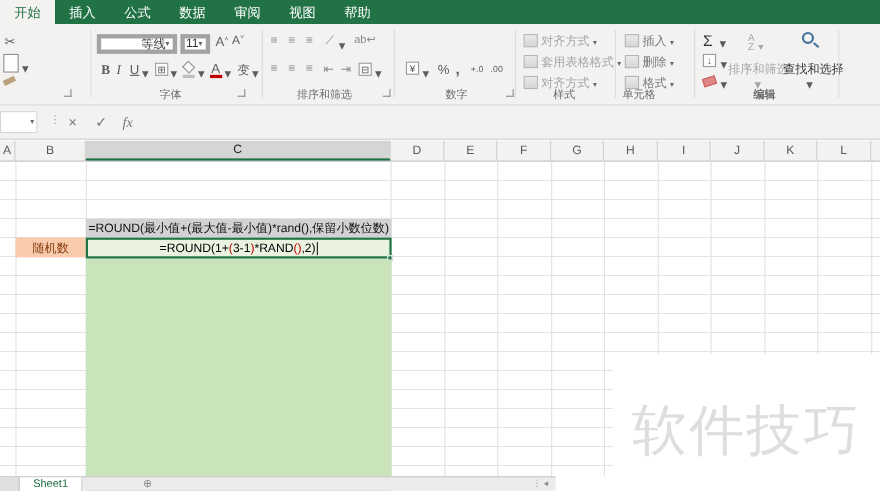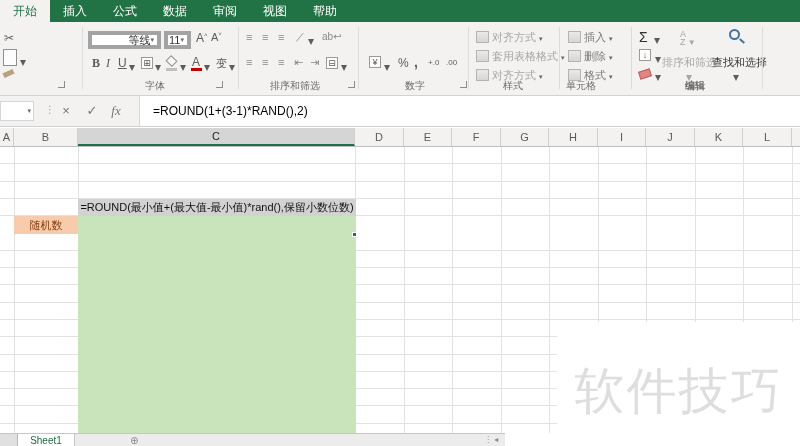--- a/index.html
+++ b/index.html
@@ -182,23 +182,20 @@
 </div>
 
 <div class="fbar">
   <div class="namebox">
       <span class="dd">▾</span>
     </div>
   <div class="abs" style="left:45px;top:8px;color:#a0a0a0;font-size:10px;">⋮</div>
   <div class="fbtn" style="left:56px;">×</div>
   <div class="fbtn" style="left:82px;">✓</div>
   <div class="fbtn" style="left:106px;font-style:italic;font-family:'Liberation Serif',serif;">fx</div>
-  <div class="finput">
-    <span>=ROUND(1+(3-1)*RAND(),2)</span>
-  </div>
 </div>
 
 <div class="chead">
   <div class="hcell" style="left:0;width:14px;">A</div>
   <div class="hcell" style="left:14px;width:64px;">B</div>
   <div class="hcell sel" style="left:78px;width:277px;">C</div>
   <div class="hcell" style="left:355px;width:49px;">D</div>
   <div class="hcell" style="left:404px;width:48px;">E</div>
   <div class="hcell" style="left:452px;width:49px;">F</div>
   <div class="hcell" style="left:501px;width:48px;">G</div>
@@ -222,20 +219,30 @@
   <div class="vline" style="left:695px;"></div>
   <div class="vline" style="left:743px;"></div>
   <div class="vline" style="left:792px;"></div>
 
   <div class="cellfill" style="left:78px;top:69px;width:278px;height:277px;background:#c9e3bb;"></div>
 
   <div class="cellfill" style="left:78px;top:52px;width:278px;height:17px;background:#d2d2d2;color:#111;">=ROUND(最小值+(最大值-最小值)*rand(),保留小数位数)</div>
 
   <div class="cellfill" style="left:14px;top:69px;width:64px;height:18px;background:#f8cbad;color:#843c0c;">随机数</div>
 
+  <div class="activecell">
+    <span>=ROUND(1+</span>
+      <span class="paren">(</span>
+      <span>3-1</span>
+      <span class="paren">)</span>
+      <span>*RAND</span>
+      <span class="paren">()</span>
+      <span>,2)</span>
+      <span class="cursorbar"></span>
+  </div>
   <div class="handle"></div>
 </div>
 
 <div class="mask">
   <div class="wmark">软件技巧</div>
 </div>
 
 <div class="sheetbar">
   <div class="navstub"></div>
   <div class="stab">Sheet1</div>

